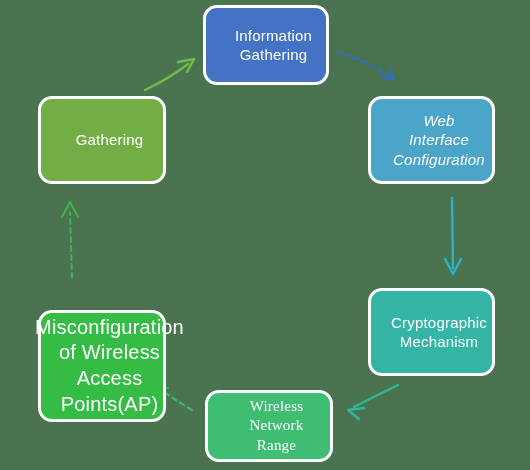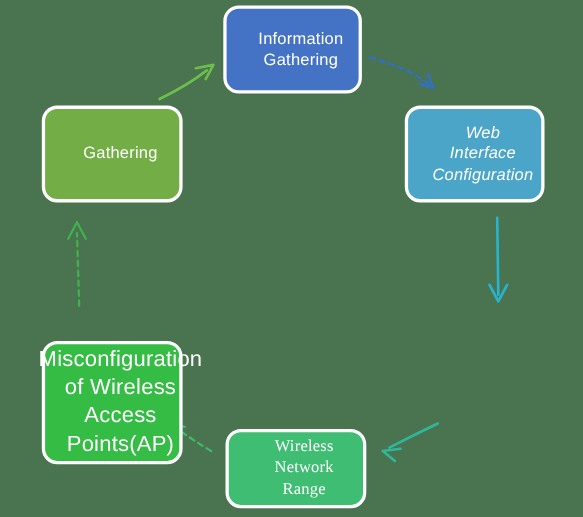--- a/index.html
+++ b/index.html
@@ -116,20 +116,24 @@
   <div class="node" id="node-information-gathering" style="background:#4472c4">
     <span class="node-label">Information
 Gathering</span>
   </div>
 
   <div class="node" id="node-web-interface-configuration" style="background:#4aa5c8">
     <span class="node-label">Web Interface
 Configuration</span>
   </div>
 
+  <div class="node" id="node-cryptographic-mechanism" style="background:#35b5a5">
+    <span class="node-label">Cryptographic
+Mechanism</span>
+  </div>
 
   <div class="node" id="node-wireless-network-range" style="background:#3ebd73">
     <span class="node-label">Wireless Network
 Range</span>
   </div>
 
   <div class="node" id="node-misconfiguration-ap" style="background:#35bc45">
     <span class="node-label">Misconfiguration
 of Wireless
 Access

